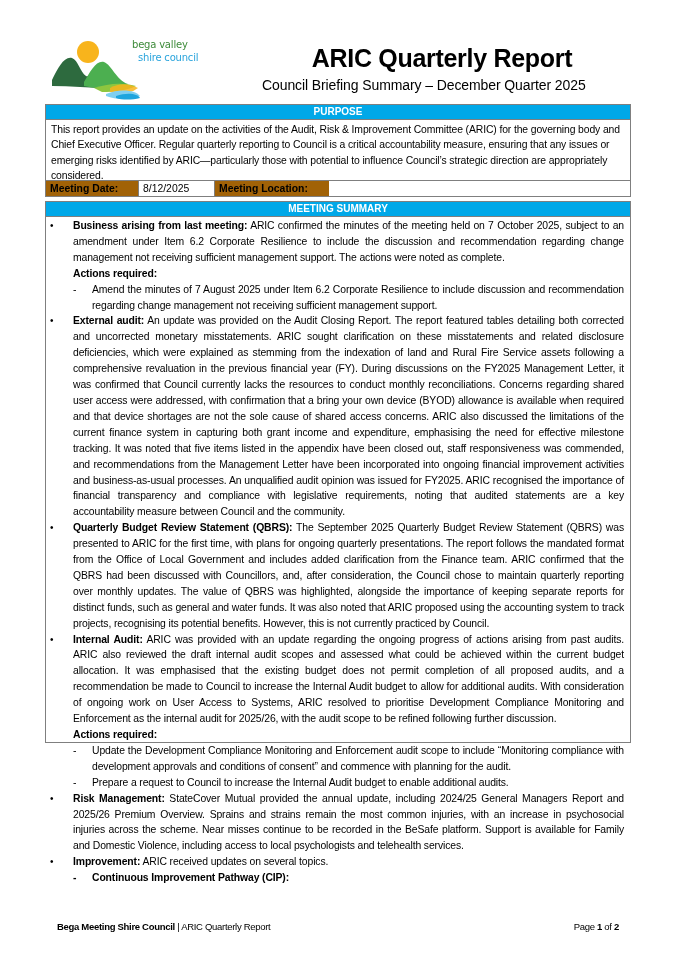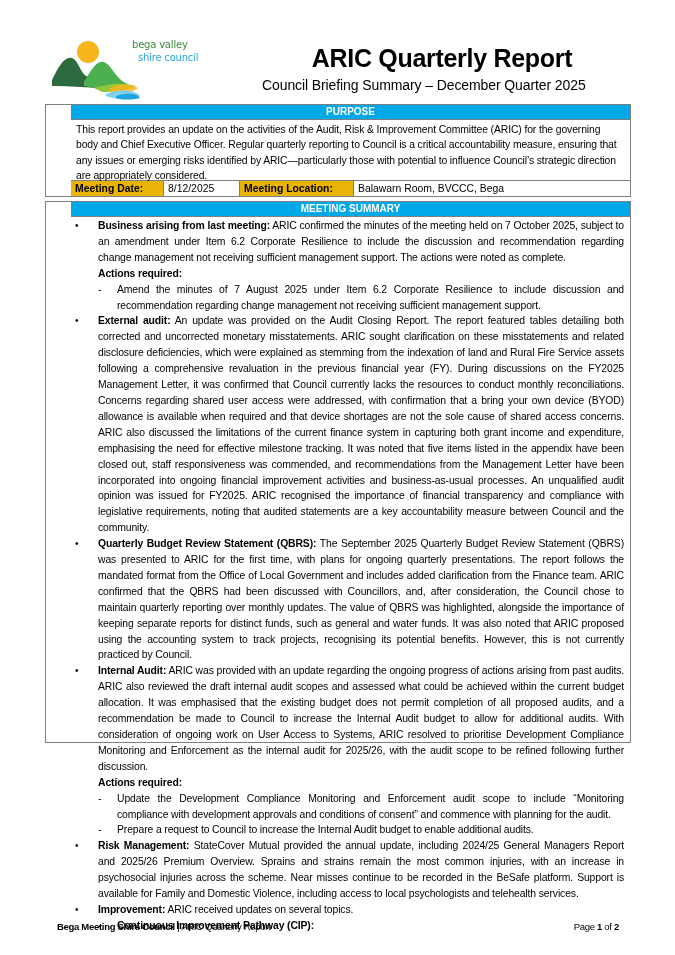--- a/index.html
+++ b/index.html
@@ -14,29 +14,29 @@
   .logo-line1 { color: #3e8b3a; display: block; }
   .logo-line2 { color: #2aa4dc; display: block; padding-left: 6px; }
 
   .title { position: absolute; left: 262px; top: 44px; width: 360px; text-align: center;
            font-family: "Liberation Sans", sans-serif; font-weight: bold; font-size: 25px;
            letter-spacing: -0.3px; }
   .subtitle { position: absolute; left: 262px; top: 77px; width: 360px; text-align: left;
               font-size: 14px; letter-spacing: -0.1px; }
 
   
-  .box { position: absolute; left: 45px; width: 586px; border: 1px solid #7f7f7f; box-sizing: border-box; padding-left: 25px; }
+  .box { position: absolute; left: 45px; width: 586px; border: 1px solid #7f7f7f; box-sizing: border-box; }
   .band { background: #00a8e8; color: #ffffff; font-weight: bold; text-align: center;
           font-size: 10px; height: 14px; line-height: 14px; border-bottom: 1px solid #7f7f7f; }
   .purpose-text { font-size: 10.4px; line-height: 15.3px; padding: 2px 5px 0 5px; letter-spacing: -0.12px; }
 
   .meta-row { display: flex; border-top: 1px solid #7f7f7f; height: 15px; font-size: 10.4px; line-height: 15px; }
   .meta-row > div { box-sizing: border-box; padding-left: 4px; border-right: 1px solid #7f7f7f; }
   .meta-row > div:last-child { border-right: none; }
-  .meta-label { background: #eab308; font-weight: bold; }
+  .meta-label { background: #a16207; font-weight: bold; }
   .c1 { width: 93px; } .c2 { width: 76px; } .c3 { width: 114px; } .c4 { flex: 1; }
 
   .summary-body { font-size: 10.4px; line-height: 15.9px; padding: 1px 6px 2px 0; letter-spacing: -0.12px; }
   .item { position: relative; padding-left: 27px; text-align: justify; }
   .bullet { position: absolute; left: 4px; top: 0; width: 10px; font-size: 10px; }
   .lbl { font-weight: bold; }
   .actions-hdr { font-weight: bold; }
   .sub { position: relative; padding-left: 19px; text-align: justify; }
   .dash { position: absolute; left: 0; top: 0; }
   .sub-bold { font-weight: bold; }
@@ -70,21 +70,20 @@
 <div class="title">ARIC Quarterly Report</div>
 <div class="subtitle">Council Briefing Summary – December Quarter 2025</div>
 
 <div class="box" style="top:104px;">
   <div class="band">PURPOSE</div>
   <div class="purpose-text" style="height:58px;">This report provides an update on the activities of the Audit, Risk &amp; Improvement Committee (ARIC) for the governing body and Chief Executive Officer. Regular quarterly reporting to Council is a critical accountability measure, ensuring that any issues or emerging risks identified by ARIC—particularly those with potential to influence Council’s strategic direction are appropriately considered.</div>
   <div class="meta-row">
     <div class="meta-label c1">Meeting Date:</div>
     <div class="c2">8/12/2025</div>
     <div class="meta-label c3">Meeting Location:</div>
-    <div class="c4">Balawarn Room, BVCCC, Bega</div>
   </div>
 </div>
 
 <div class="box" style="top:201px; height:542px;">
   <div class="band">MEETING SUMMARY</div>
   <div class="summary-body">
 
     <div class="item">
       <span class="bullet">•</span>
       <span class="lbl">Business arising from last meeting:</span><span> ARIC confirmed the minutes of the meeting held on 7 October 2025, subject to an amendment under Item 6.2 Corporate Resilience to include the discussion and recommendation regarding change management not receiving sufficient management support. The actions were noted as complete.</span>

